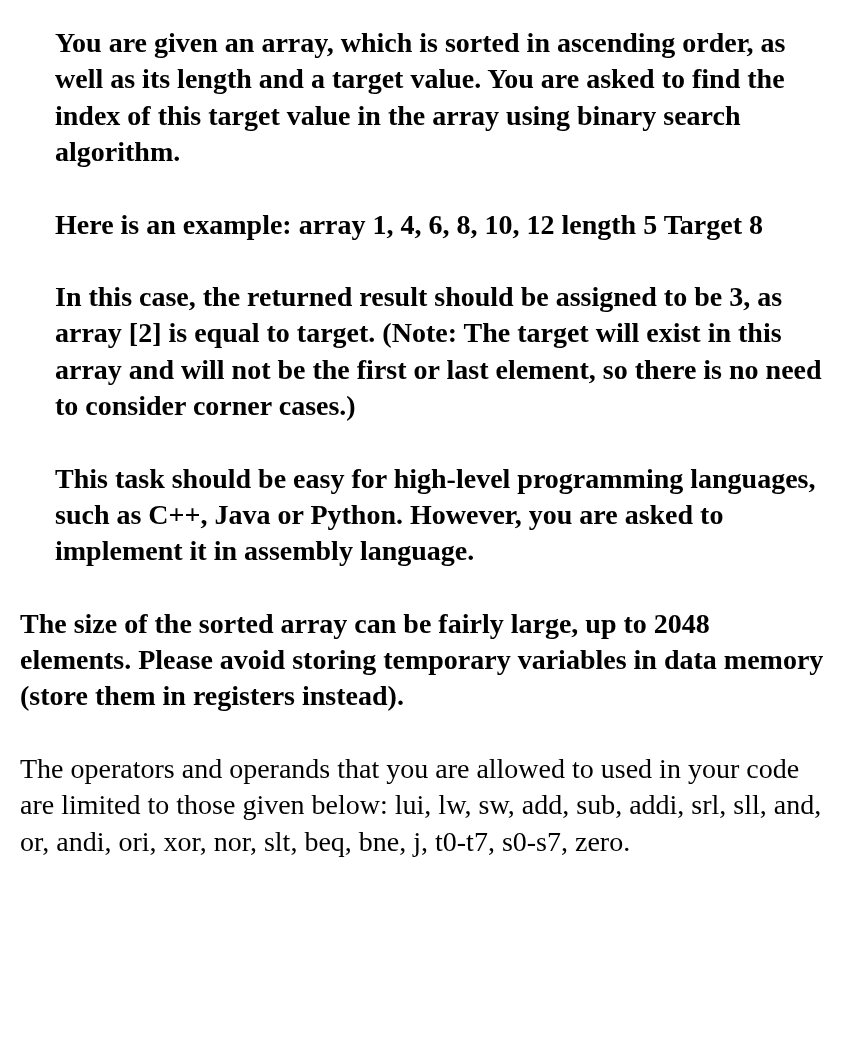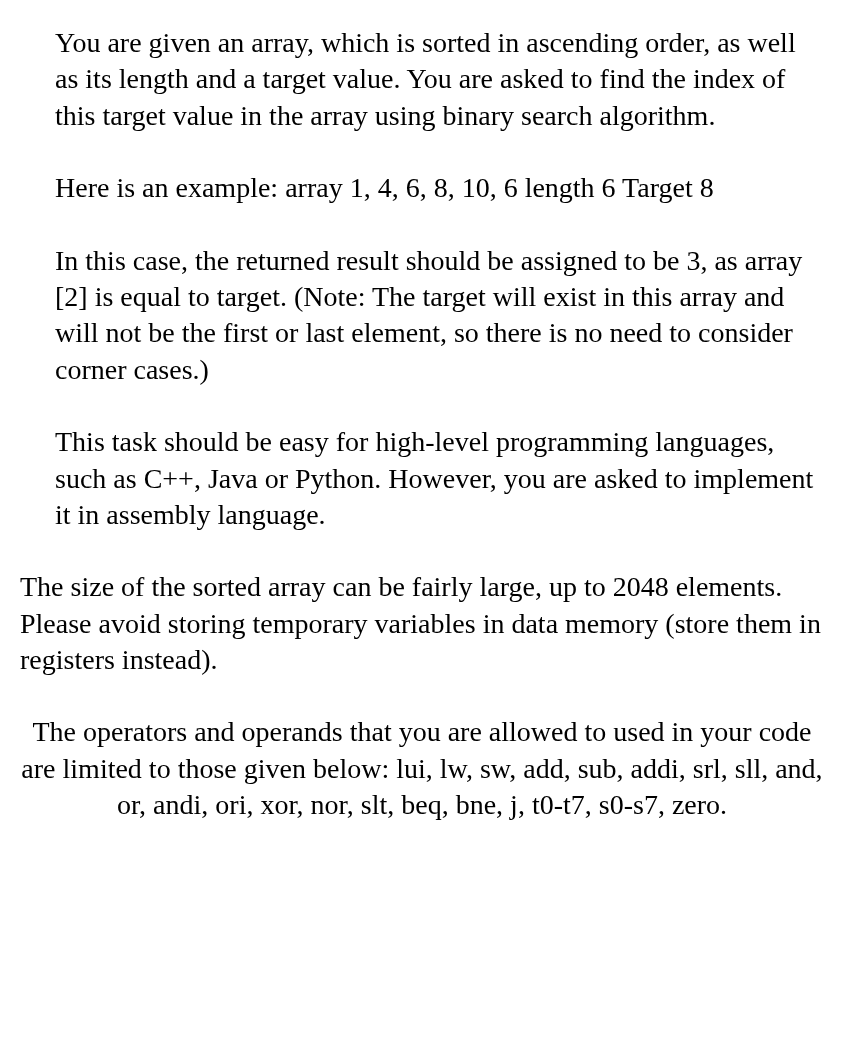--- a/index.html
+++ b/index.html
@@ -15,38 +15,38 @@
       font-size: 28px;
       line-height: 1.3;
       color: #000000;
       padding: 25px 20px 20px 20px;
     }
     .indented {
       padding-left: 35px;
     }
     .para {
       margin-bottom: 36px;
+      font-weight: bold;
     }
     .para-last {
       margin-bottom: 0;
-      text-align: center;
     }
     .flush {
       padding-left: 0;
     }
   </style>
 </head>
 <body>
 
 <div class="para indented">
   <span>You are given an array, which is sorted in ascending order, as well as its length and a target value. You are asked to find the index of this target value in the array using binary search algorithm.</span>
 </div>
 
 <div class="para indented">
-  <span>Here is an example: array 1, 4, 6, 8, 10, 6 length 6 Target 8</span>
+  <span>Here is an example: array 1, 4, 6, 8, 10, 12 length 5 Target 8</span>
 </div>
 
 <div class="para indented">
   <span>In this case, the returned result should be assigned to be 3, as array [2] is equal to target. (Note: The target will exist in this array and will not be the first or last element, so there is no need to consider corner cases.)</span>
 </div>
 
 <div class="para indented">
   <span>This task should be easy for high-level programming languages, such as C++, Java or Python. However, you are asked to implement it in assembly language.</span>
 </div>
 

